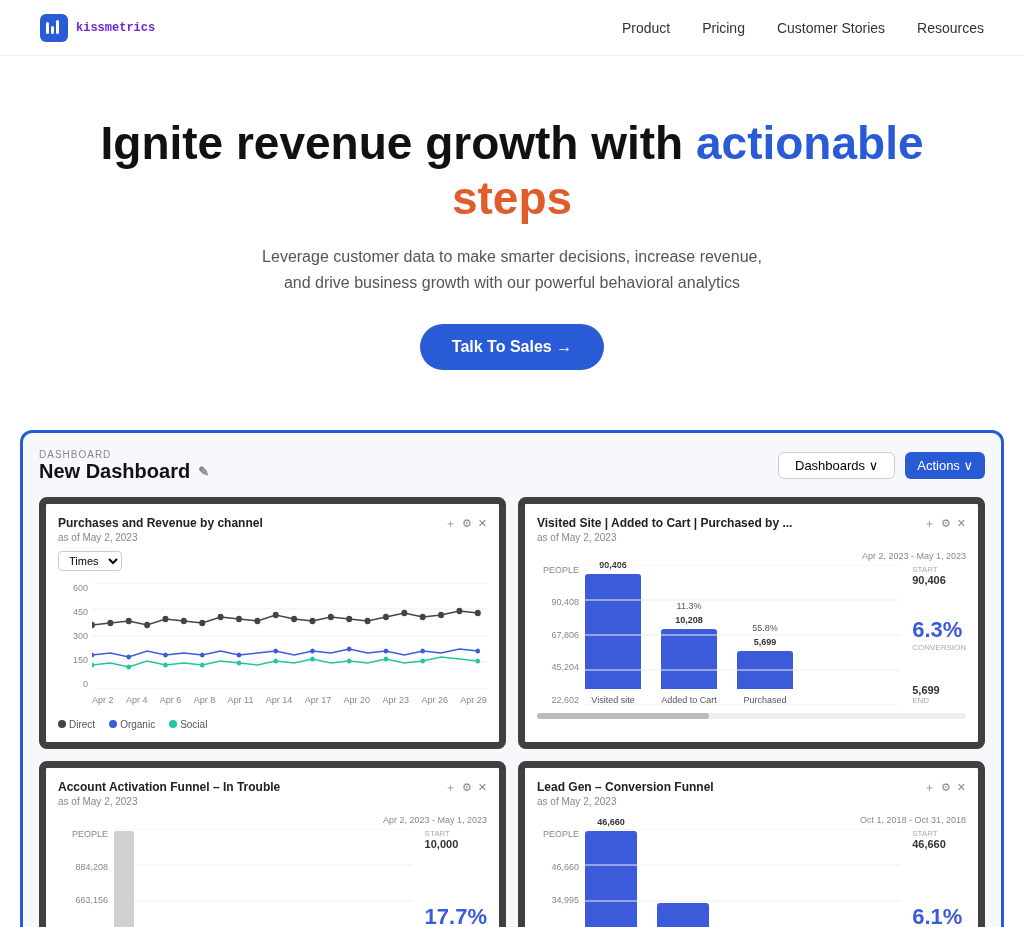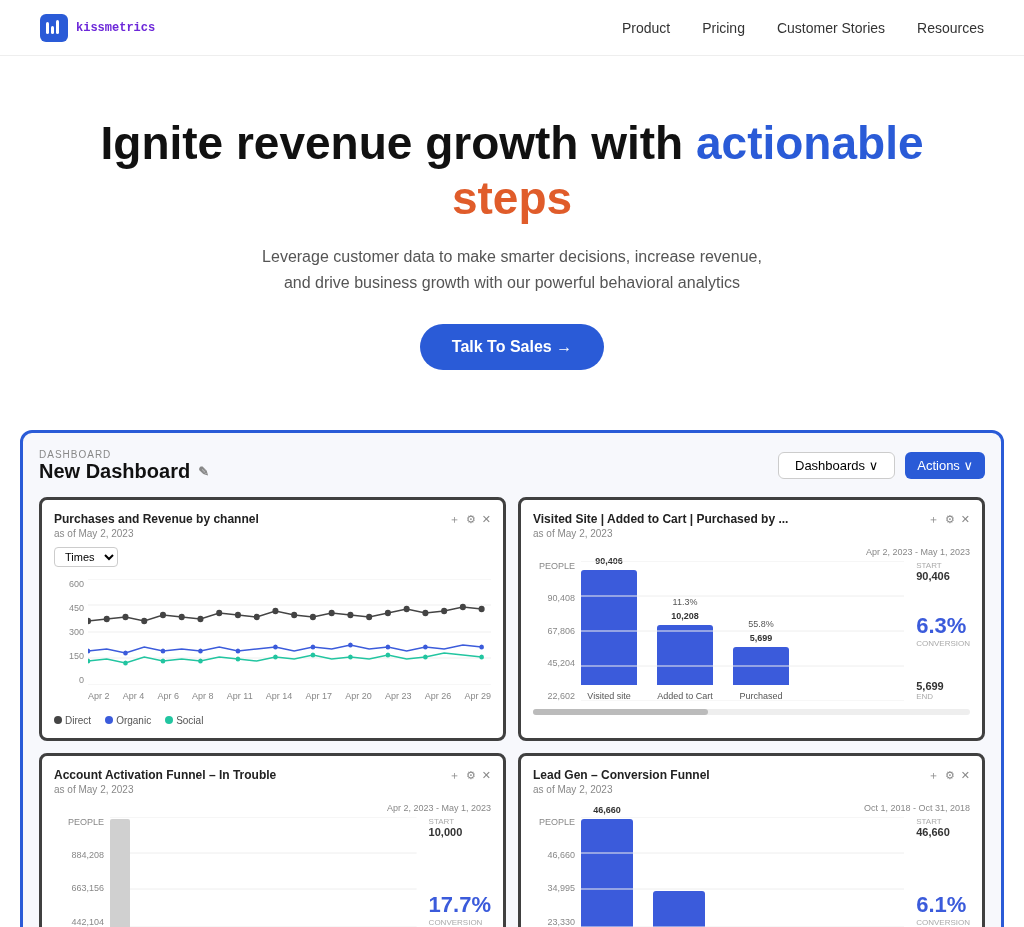--- a/index.html
+++ b/index.html
@@ -67,21 +67,21 @@
     .btn-actions {
       background: #2a5bd7; color: #fff; border: none; border-radius: 6px;
       padding: 5px 12px; font-size: 13px; cursor: pointer; display: flex; align-items: center; gap: 4px;
     }
 
     
     .dashboard-grid {
       display: grid; grid-template-columns: 1fr 1fr; gap: 12px;
     }
     .widget {
-      background: #fff; border: 3px solid #404040; border-radius: 8px; padding: 12px; overflow: hidden;
+      background: #fff; border: 7px solid #404040; border-radius: 8px; padding: 12px; overflow: hidden;
     }
     .widget-title { font-size: 12px; font-weight: 700; color: #222; margin-bottom: 2px; }
     .widget-date { font-size: 10px; color: #888; margin-bottom: 8px; }
 
     
     .chart1-controls { margin-bottom: 12px; }
     .chart1-select {
       font-size: 11px; border: 1px solid #ccc; border-radius: 4px; padding: 2px 6px; background: #fff;
     }
     .chart1-area { position: relative; height: 130px; }

